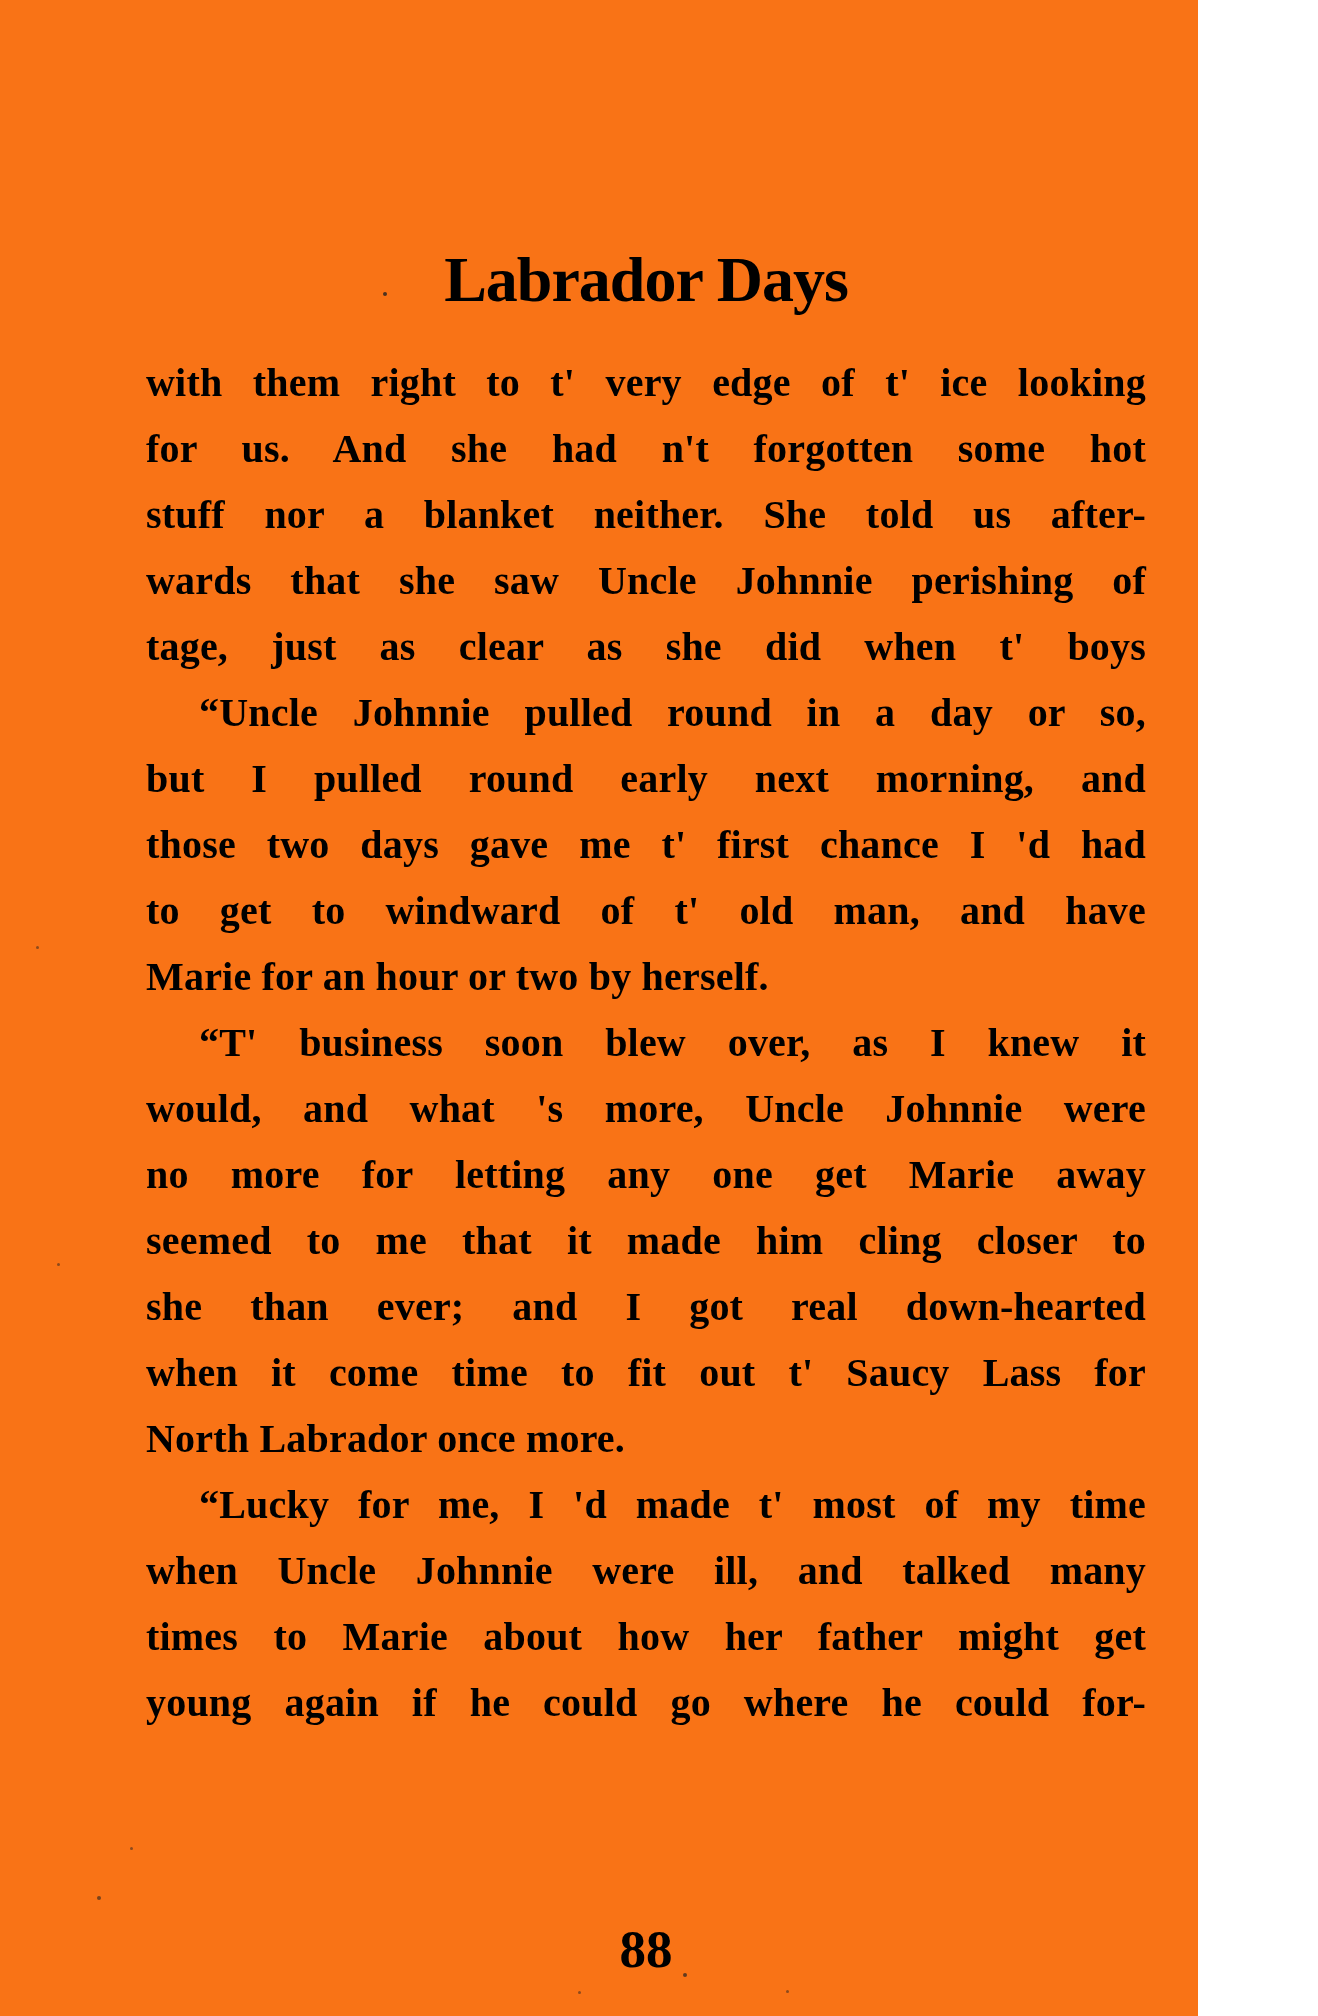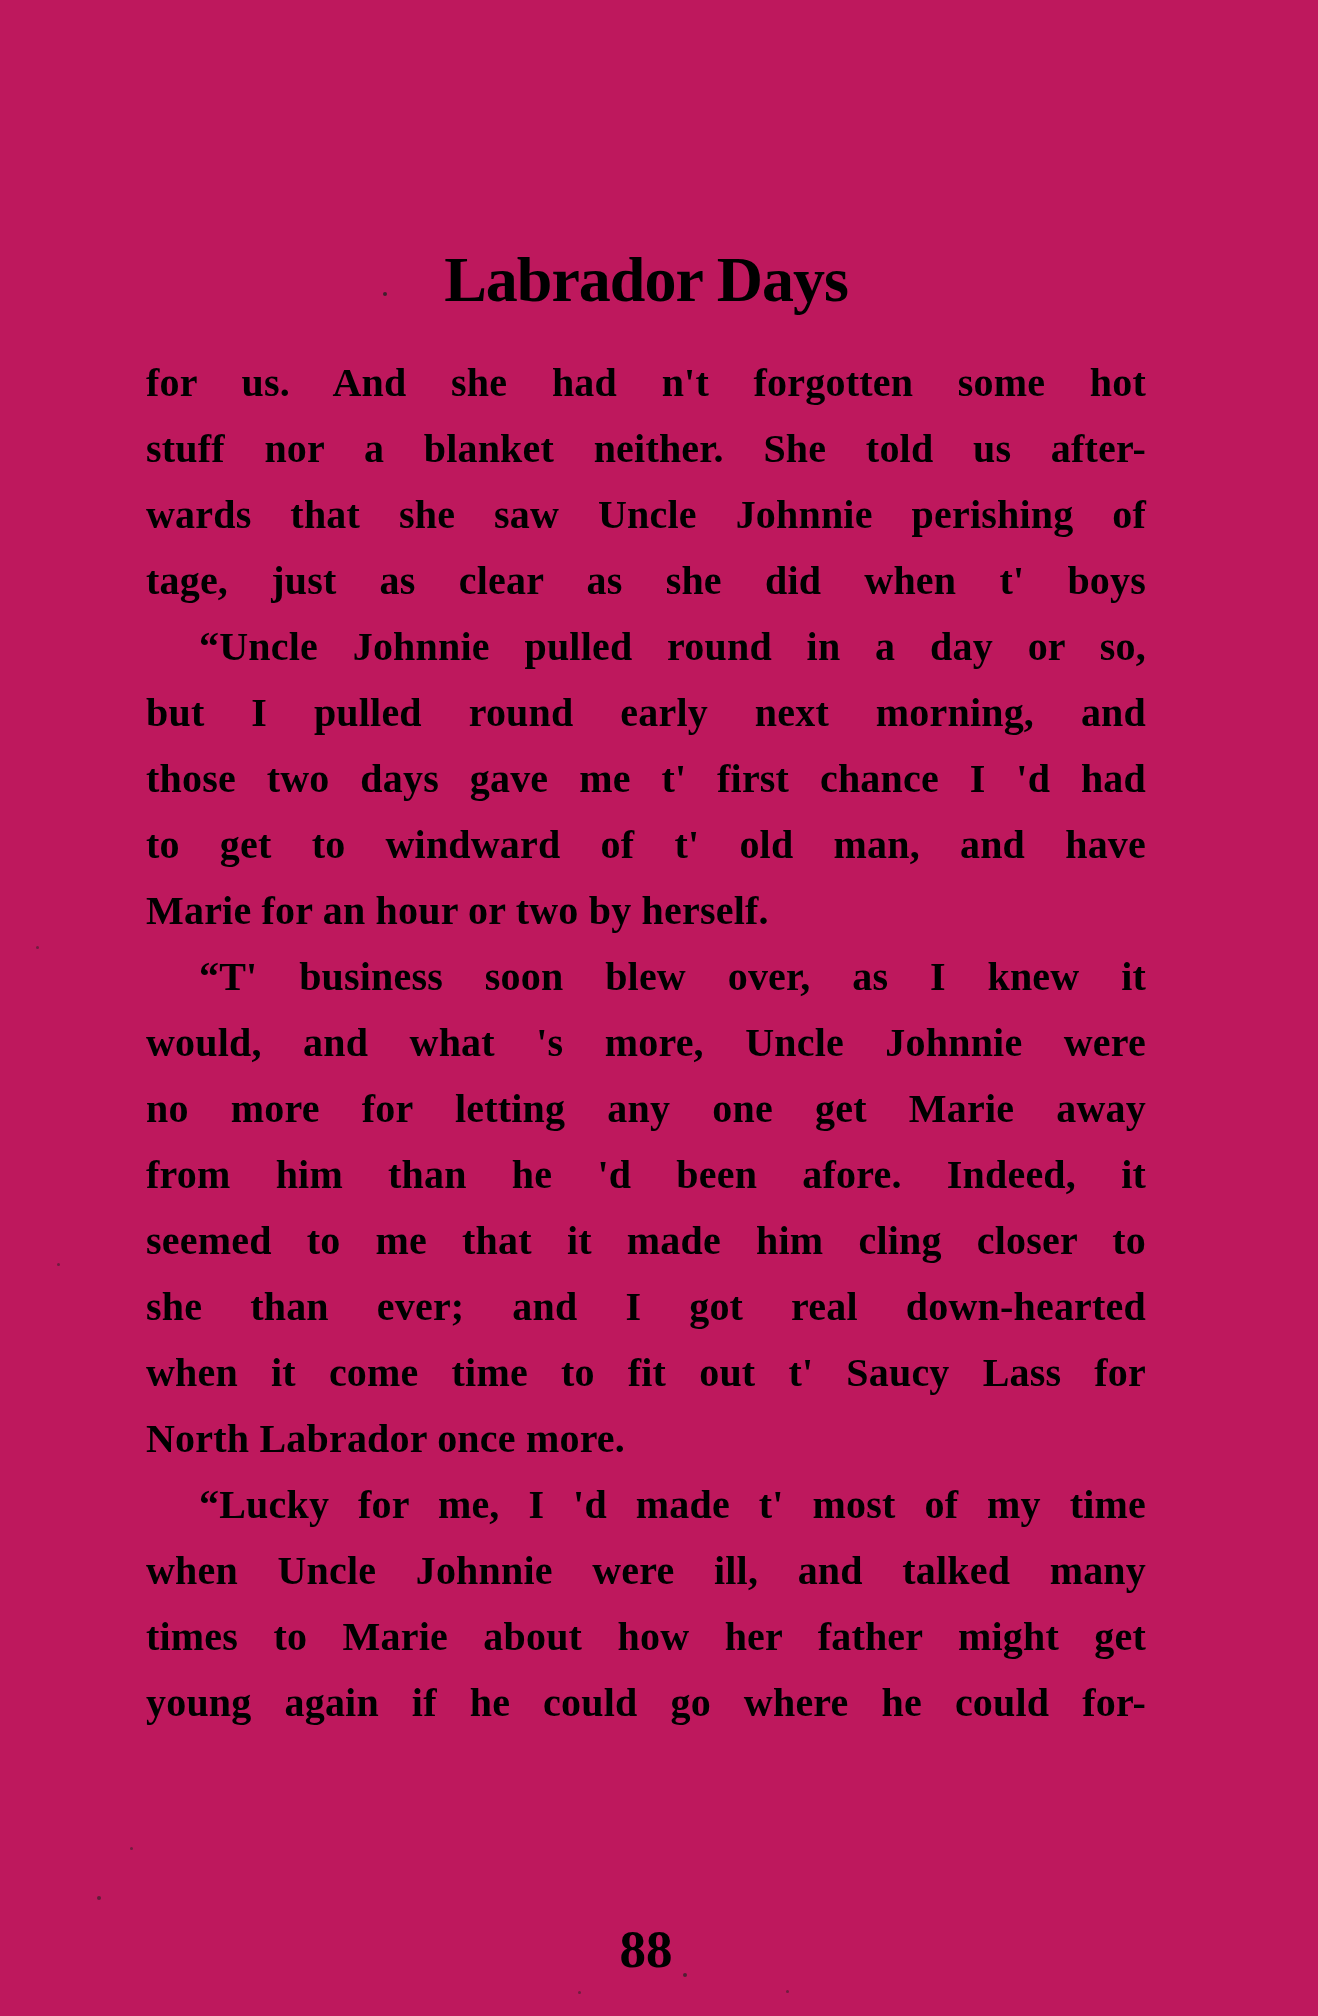--- a/index.html
+++ b/index.html
@@ -2,23 +2,23 @@
 <html><head>
 <meta charset="utf-8">
 <style>
   html, body {
     margin: 0;
     padding: 0;
     background: #ffffff;
   }
   .scan-page {
     position: relative;
-    width: 1318px;
+    width: 1198px;
     height: 2016px;
-    background: #be185d;
+    background: #f97316;
     color: #000000;
     font-family: "Liberation Serif", serif;
     overflow: hidden;
   }
   .page-title {
     position: absolute;
     top: 248px;
     left: 146px;
     width: 1000px;
     text-align: center;
@@ -68,33 +68,33 @@
   }
 </style>
 </head>
 <body>
 
 <div class="scan-page">
 
   <div class="page-title">Labrador Days</div>
 
   <div class="body-text">
+    <div class="text-line">with them right to t' very edge of t' ice looking</div>
     <div class="text-line">for us. And she had n't forgotten some hot</div>
     <div class="text-line">stuff nor a blanket neither. She told us after-</div>
     <div class="text-line">wards that she saw Uncle Johnnie perishing of</div>
     <div class="text-line">tage, just as clear as she did when t' boys</div>
     <div class="text-line indent">“Uncle Johnnie pulled round in a day or so,</div>
     <div class="text-line">but I pulled round early next morning, and</div>
     <div class="text-line">those two days gave me t' first chance I 'd had</div>
     <div class="text-line">to get to windward of t' old man, and have</div>
     <div class="text-line para-end">Marie for an hour or two by herself.</div>
     <div class="text-line indent">“T' business soon blew over, as I knew it</div>
     <div class="text-line">would, and what 's more, Uncle Johnnie were</div>
     <div class="text-line">no more for letting any one get Marie away</div>
-    <div class="text-line">from him than he 'd been afore. Indeed, it</div>
     <div class="text-line">seemed to me that it made him cling closer to</div>
     <div class="text-line">she than ever; and I got real down-hearted</div>
     <div class="text-line">when it come time to fit out t' Saucy Lass for</div>
     <div class="text-line para-end">North Labrador once more.</div>
     <div class="text-line indent">“Lucky for me, I 'd made t' most of my time</div>
     <div class="text-line">when Uncle Johnnie were ill, and talked many</div>
     <div class="text-line">times to Marie about how her father might get</div>
     <div class="text-line">young again if he could go where he could for-</div>
   </div>
 

